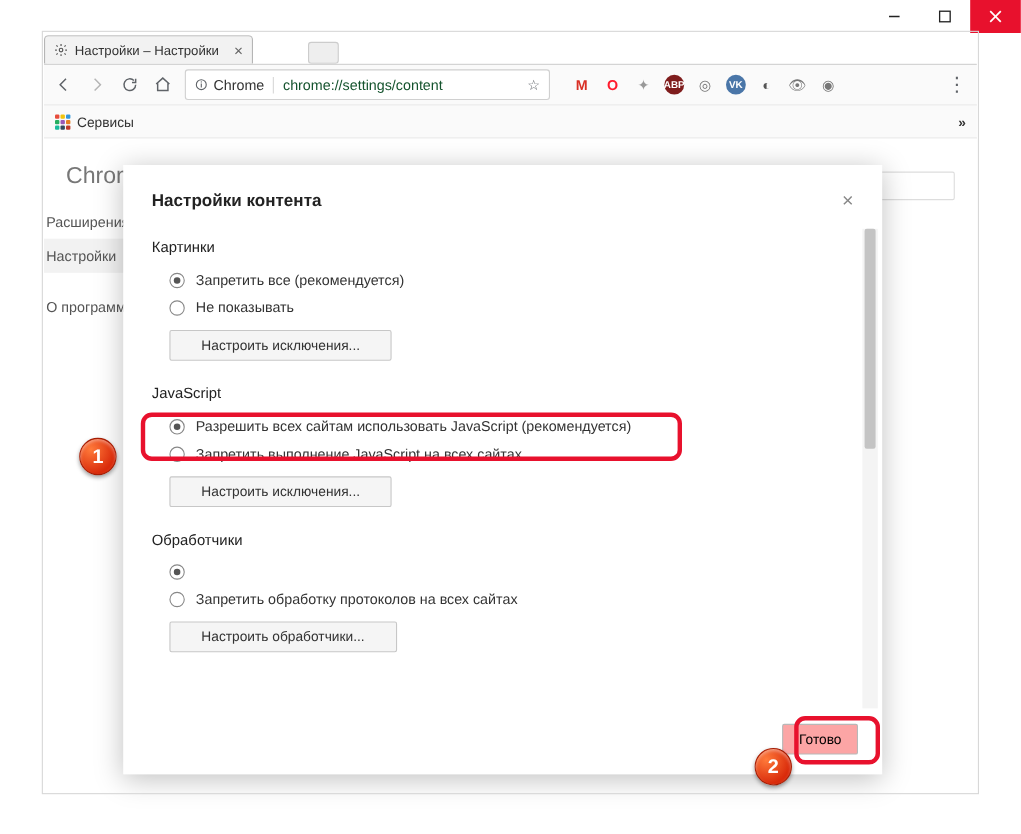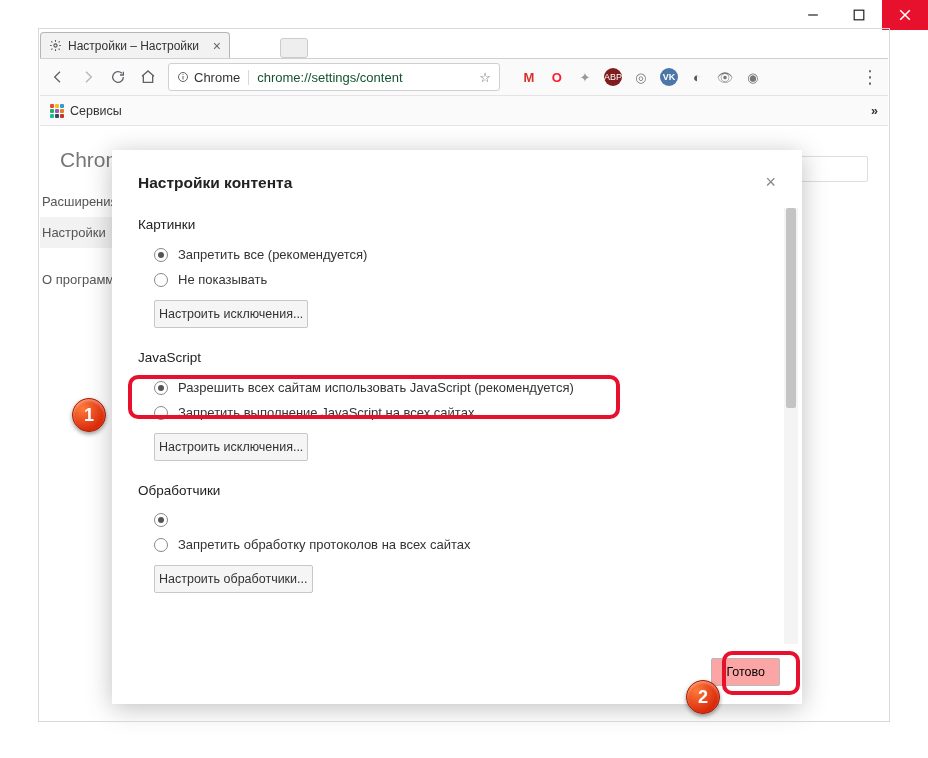--- a/index.html
+++ b/index.html
@@ -51,21 +51,21 @@
   .dialog { position:absolute; left:112px; top:150px; width:690px; height:554px; background:#fff; box-shadow:0 4px 24px rgba(0,0,0,.25); display:flex; flex-direction:column; }
   .dlg-head { padding:22px 26px 8px 26px; display:flex; align-items:center; }
   .dlg-head h2 { font-size:15.5px; font-weight:700; color:#222; }
   .dlg-head .close-x { margin-left:auto; font-size:18px; color:#888; }
   .dlg-body { flex:1; overflow:hidden; position:relative; padding:0 26px; }
   .dlg-body-inner { position:absolute; inset:0 12px 0 26px; overflow-y:auto; padding-right:14px; }
   .section-title { font-size:13.5px; color:#222; margin:16px 0 10px; }
   .radio-row { display:flex; align-items:center; gap:10px; padding:5px 0 5px 16px; font-size:13px; color:#333; }
   .radio { width:14px; height:14px; border:1px solid #888; border-radius:50%; display:inline-flex; align-items:center; justify-content:center; flex:0 0 14px; }
   .radio.checked::after { content:""; width:6px; height:6px; border-radius:50%; background:#555; }
-  .cfg-btn { margin:8px 0 6px 16px; height:28px; padding:0 4px; font-size:12.5px; color:#333; background:#f5f5f5; border:1px solid #c7c7c7; border-radius:2px; display:inline-flex; align-items:center; }
+  .cfg-btn { margin:8px 0 6px 16px; height:28px; padding:0 28px; font-size:12.5px; color:#333; background:#f5f5f5; border:1px solid #c7c7c7; border-radius:2px; display:inline-flex; align-items:center; }
   .dlg-foot { padding:12px 22px 18px; display:flex; justify-content:flex-end; border-top:none; }
   .done-btn { height:28px; padding:0 14px; font-size:12.5px; background:#fca5a5; border:1px solid #b8b8b8; border-radius:2px; }
 
   
   .hi1 { position:absolute; border:4px solid #e8112d; border-radius:10px; left:128px; top:375px; width:492px; height:44px; pointer-events:none; }
   .hi2 { position:absolute; border:4px solid #e8112d; border-radius:10px; left:722px; top:651px; width:78px; height:44px; pointer-events:none; }
 
   
   .badge { position:absolute; width:34px; height:34px; border-radius:50%; background:radial-gradient(circle at 30% 30%, #ff7a3a, #d92b0b 70%); color:#fff; font-weight:bold; font-size:18px; display:flex; align-items:center; justify-content:center; box-shadow:0 2px 4px rgba(0,0,0,.4), inset 0 2px 3px rgba(255,255,255,.4); border:1px solid #a51d04; }
   .badge.b1 { left:72px; top:398px; }
@@ -143,21 +143,21 @@
         </svg>
       <span>Chrome</span>
     </span>
     <span class="url">chrome://settings/content</span>
     <span class="star">☆</span>
   </div>
   <div class="ext-icons">
     <span style="color:#d93025;font-weight:bold">M</span>
     <span style="color:#ff1b2d;font-weight:bold">O</span>
     <span style="color:#999">✦</span>
-    <span style="background:#7f1d1d;color:#fff;border-radius:50%;font-size:9px;font-weight:normal">ABP</span>
+    <span style="background:#7f1d1d;color:#fff;border-radius:50%;font-size:9px;font-weight:bold">ABP</span>
     <span style="color:#777">◎</span>
     <span style="background:#4a76a8;color:#fff;border-radius:50%;font-size:9px;font-weight:bold">VK</span>
     <span style="color:#555">◐</span>
     <span style="color:#777">👁</span>
     <span style="color:#777">◉</span>
   </div>
   <span class="menu-dots">⋮</span>
 </div>
 
 <div class="bookbar">

